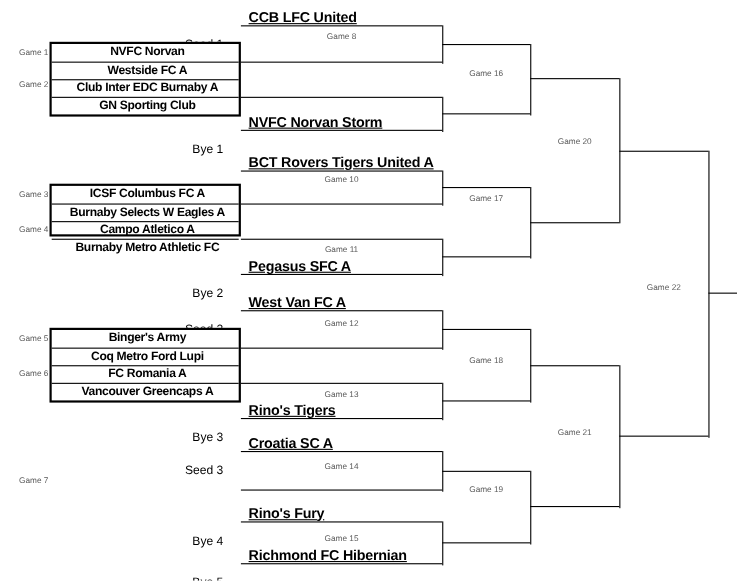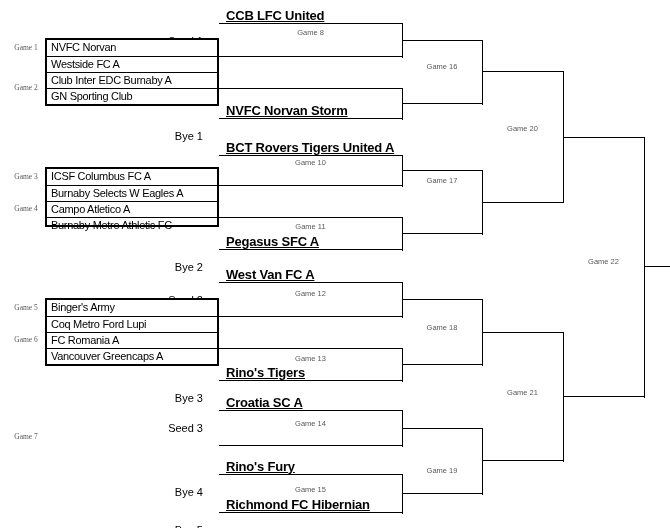--- a/index.html
+++ b/index.html
@@ -16,27 +16,27 @@
   .team{
     position:absolute;left:226px;height:15px;line-height:15px;
     font-size:13px;font-weight:bold;white-space:nowrap;letter-spacing:-0.2px;text-decoration:underline;
   }
   .box{
     position:absolute;left:45px;width:174px;box-sizing:border-box;
     border:2px solid #000;background:#fff;
   }
   .row{
     height:16px;line-height:15px;box-sizing:border-box;padding-left:4px;
-    font-size:11px;font-weight:normal;white-space:nowrap;letter-spacing:-0.3px;
+    font-size:11px;font-weight:bold;white-space:nowrap;letter-spacing:-0.3px;text-align:center;
   }
   .row + .row{border-top:1.5px solid #000;}
   .glbl{
     position:absolute;font-size:7.5px;color:#595959;white-space:nowrap;
   }
-  .glbl.left{left:8px;width:36px;text-align:center;font-family:Liberation Serif, serif;}
+  .glbl.left{left:8px;width:36px;text-align:right;}
   .glbl.r2{left:219px;width:183px;text-align:center;}
   .glbl.r3{left:402px;width:80px;text-align:center;}
   .glbl.r4{left:482px;width:81px;text-align:center;}
   .glbl.fin{left:563px;width:81px;text-align:center;}
 </style>
 </head>
 <body>
 
 <div id="stage">
 
@@ -53,34 +53,34 @@
   <div class="pfx" style="top:364.5px">Bye 3</div>
   <div class="team" style="top:364.5px">Rino's Tigers</div>
   <div class="pfx" style="top:394.5px">Seed 3</div>
   <div class="team" style="top:394.5px">Croatia SC A</div>
   <div class="pfx" style="top:458.5px">Bye 4</div>
   <div class="team" style="top:458.5px">Rino's Fury</div>
   <div class="pfx" style="top:496.5px">Bye 5</div>
   <div class="team" style="top:496.5px">Richmond FC Hibernian</div>
 
   <div class="glbl left" style="top:43px">Game 1</div>
-  <div class="glbl left" style="top:83px">Game 2</div>
+  <div class="glbl left" style="top:72px">Game 2</div>
   <div class="glbl left" style="top:172px">Game 3</div>
   <div class="glbl left" style="top:204px">Game 4</div>
   <div class="glbl left" style="top:303px">Game 5</div>
   <div class="glbl left" style="top:335px">Game 6</div>
   <div class="glbl left" style="top:432px">Game 7</div>
 
   <div class="box" style="top:38px;height:68px">
     <div class="row">NVFC Norvan</div>
     <div class="row">Westside FC A</div>
     <div class="row">Club Inter EDC Burnaby A</div>
     <div class="row">GN Sporting Club</div>
   </div>
-  <div class="box" style="top:167px;height:60px">
+  <div class="box" style="top:167px;height:48px">
     <div class="row">ICSF Columbus FC A</div>
     <div class="row">Burnaby Selects W Eagles A</div>
     <div class="row">Campo Atletico A</div>
     <div class="row">Burnaby Metro Athletic FC</div>
   </div>
   <div class="box" style="top:298px;height:68px">
     <div class="row">Binger's Army</div>
     <div class="row">Coq Metro Ford Lupi</div>
     <div class="row">FC Romania A</div>
     <div class="row">Vancouver Greencaps A</div>
@@ -90,21 +90,21 @@
   <div class="glbl r2" style="top:158px">Game 10</div>
   <div class="glbl r2" style="top:222px">Game 11</div>
   <div class="glbl r2" style="top:289px">Game 12</div>
   <div class="glbl r2" style="top:354px">Game 13</div>
   <div class="glbl r2" style="top:419px">Game 14</div>
   <div class="glbl r2" style="top:485px">Game 15</div>
 
   <div class="glbl r3" style="top:62px">Game 16</div>
   <div class="glbl r3" style="top:176px">Game 17</div>
   <div class="glbl r3" style="top:323px">Game 18</div>
-  <div class="glbl r3" style="top:466px">Game 19</div>
+  <div class="glbl r3" style="top:440px">Game 19</div>
 
   <div class="glbl r4" style="top:124px">Game 20</div>
   <div class="glbl r4" style="top:388px">Game 21</div>
   <div class="glbl fin" style="top:257px">Game 22</div>
 
   <div class="hl" style="left:219px;top:23px;width:183px"></div>
   <div class="hl" style="left:219px;top:56px;width:183px"></div>
   <div class="hl" style="left:219px;top:88px;width:183px"></div>
   <div class="hl" style="left:219px;top:118px;width:183px"></div>
   <div class="hl" style="left:219px;top:155px;width:183px"></div>

